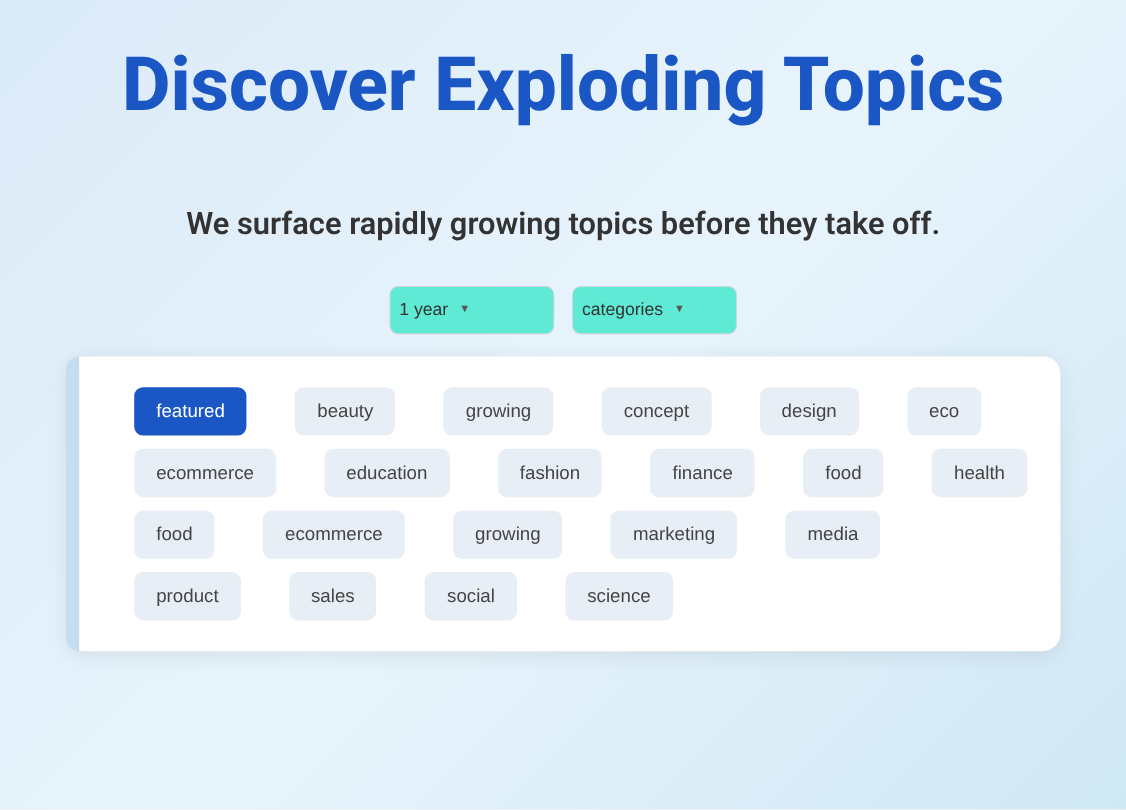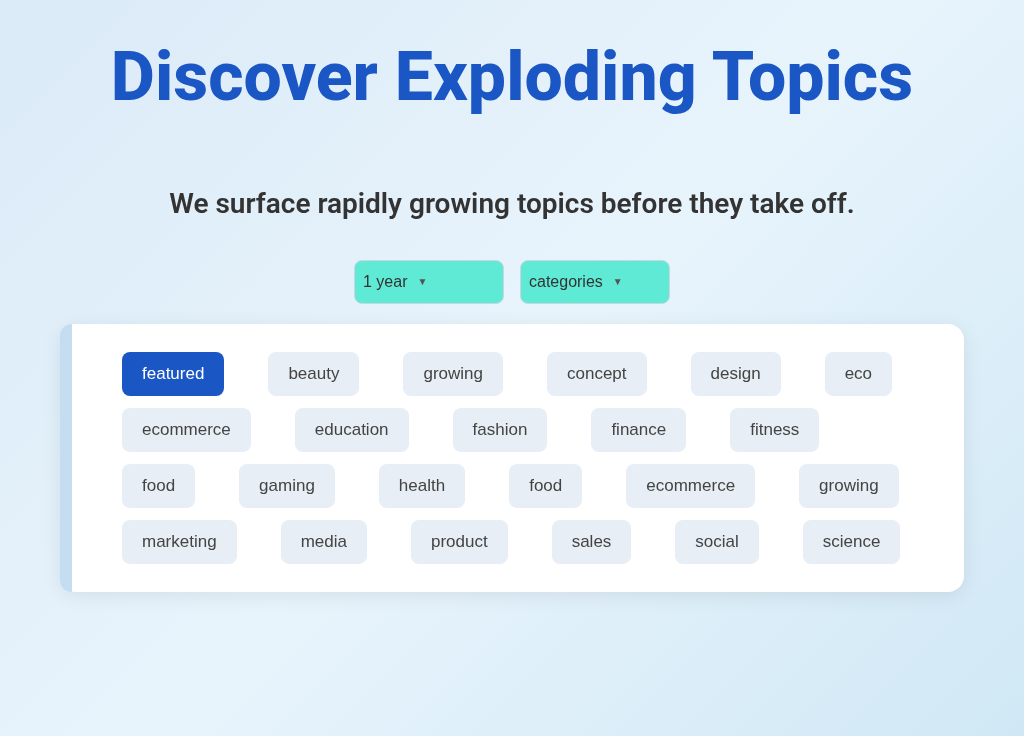--- a/index.html
+++ b/index.html
@@ -130,23 +130,21 @@
   <button class="category-tag active">featured</button>
       <button class="category-tag">beauty</button>
       <button class="category-tag">growing</button>
       <button class="category-tag">concept</button>
       <button class="category-tag">design</button>
       <button class="category-tag">eco</button>
       <button class="category-tag">ecommerce</button>
       <button class="category-tag">education</button>
       <button class="category-tag">fashion</button>
       <button class="category-tag">finance</button>
-      <button class="category-tag">fitness</button>
       <button class="category-tag">food</button>
-      <button class="category-tag">gaming</button>
       <button class="category-tag">health</button>
       <button class="category-tag">food</button>
       <button class="category-tag">ecommerce</button>
       <button class="category-tag">growing</button>
       <button class="category-tag">marketing</button>
       <button class="category-tag">media</button>
       <button class="category-tag">product</button>
       <button class="category-tag">sales</button>
       <button class="category-tag">social</button>
       <button class="category-tag">science</button>

